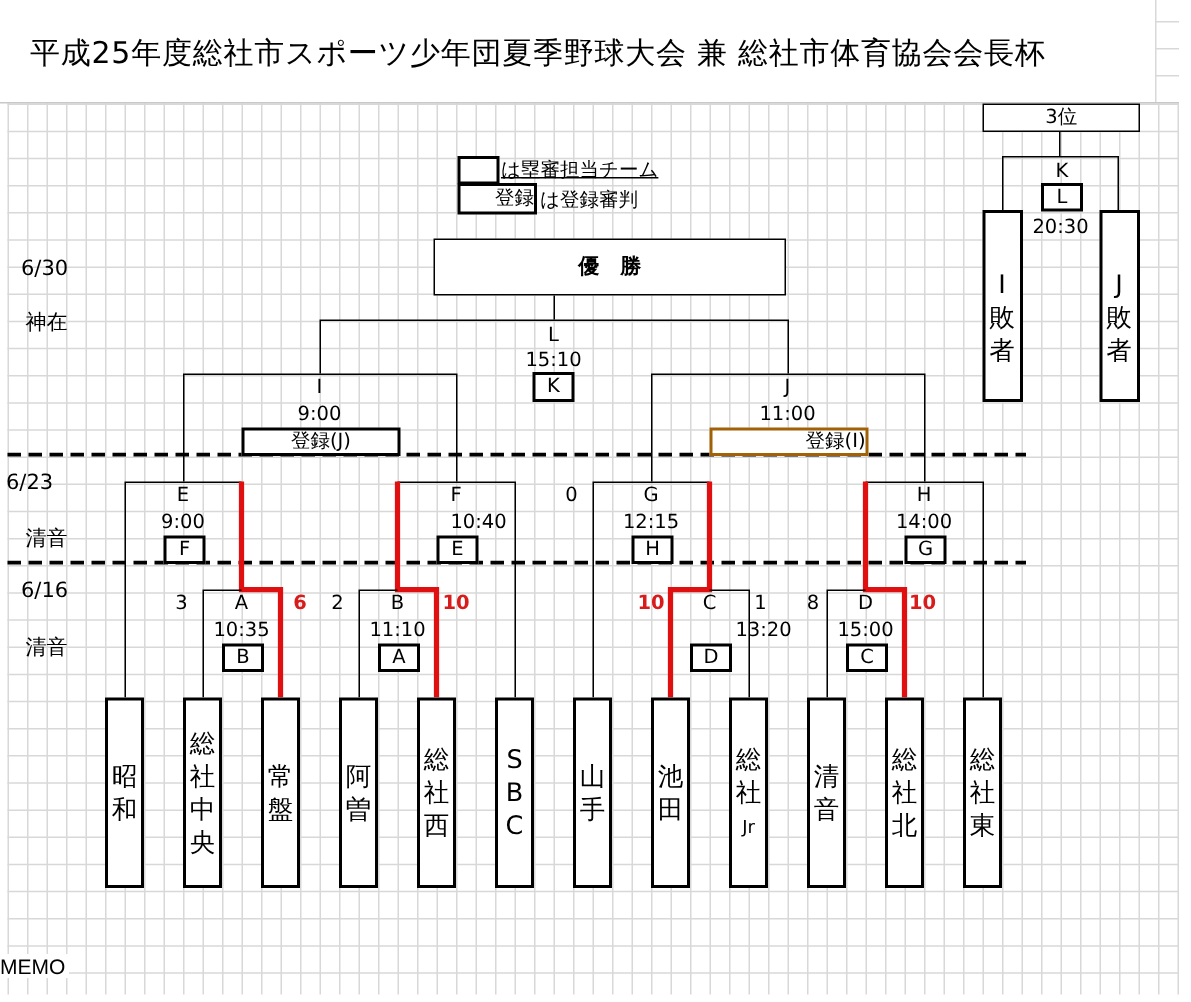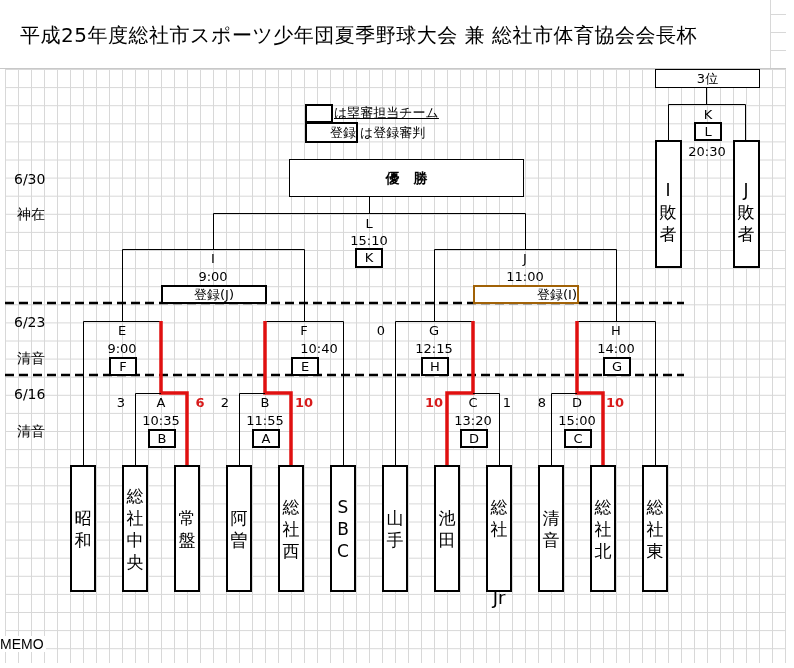--- a/index.html
+++ b/index.html
@@ -163,21 +163,21 @@
     <div>者</div>
   </div>
   <div class="vtext" style="left:733px;top:179px;">
     <div>J</div>
     <div>敗</div>
     <div>者</div>
   </div>
 
   <div class="lbl" style="left:14px;top:171px;">6/30</div>
   <div class="lbl" style="left:17px;top:206px;">神在</div>
-  <div class="lbl" style="left:14px;top:314px;">6/23</div>
+  <div class="lbl" style="left:4px;top:314px;">6/23</div>
   <div class="lbl" style="left:17px;top:350px;">清音</div>
   <div class="lbl" style="left:14px;top:386px;">6/16</div>
   <div class="lbl" style="left:17px;top:423px;">清音</div>
 
   <div class="t" style="left:203px;top:252px;width:20px;">I</div>
   <div class="t" style="left:188px;top:270px;width:50px;">9:00</div>
   <div class="t" style="left:161px;top:285px;width:102px;height:15px;line-height:15px;border:2px solid #000;background:#fff;">登録(J)</div>
   <div class="t" style="left:515px;top:252px;width:20px;">J</div>
   <div class="t" style="left:500px;top:270px;width:50px;">11:00</div>
   <div class="t" style="left:473px;top:285px;width:102px;height:15px;line-height:15px;border:2px solid #a16207;background:#fff;text-align:right;">登録(I)</div>
@@ -196,27 +196,27 @@
   <div class="t" style="left:591px;top:342px;width:50px;">14:00</div>
   <div class="t" style="left:603px;top:357px;width:24px;height:15px;line-height:15px;border:2px solid #000;background:#fff;">G</div>
 
   <div class="t" style="left:151px;top:396px;width:20px;">A</div>
   <div class="t" style="left:136px;top:414px;width:50px;">10:35</div>
   <div class="t" style="left:148px;top:429px;width:24px;height:15px;line-height:15px;border:2px solid #000;background:#fff;">B</div>
   <div class="t" style="left:114px;top:396px;width:14px;">3</div>
   <div class="t red" style="left:193px;top:396px;width:14px;">6</div>
 
   <div class="t" style="left:255px;top:396px;width:20px;">B</div>
-  <div class="t" style="left:240px;top:414px;width:50px;">11:55</div>
+  <div class="t" style="left:240px;top:414px;width:50px;">11:10</div>
   <div class="t" style="left:252px;top:429px;width:24px;height:15px;line-height:15px;border:2px solid #000;background:#fff;">A</div>
   <div class="t" style="left:218px;top:396px;width:14px;">2</div>
   <div class="t red" style="left:294px;top:396px;width:20px;">10</div>
 
   <div class="t" style="left:463px;top:396px;width:20px;">C</div>
-  <div class="t" style="left:448px;top:414px;width:50px;">13:20</div>
+  <div class="t" style="left:448px;top:414px;width:50px;padding-left:36px;">13:20</div>
   <div class="t" style="left:460px;top:429px;width:24px;height:15px;line-height:15px;border:2px solid #000;background:#fff;">D</div>
   <div class="t red" style="left:424px;top:396px;width:20px;">10</div>
   <div class="t" style="left:501px;top:396px;width:12px;">1</div>
 
   <div class="t" style="left:567px;top:396px;width:20px;">D</div>
   <div class="t" style="left:552px;top:414px;width:50px;">15:00</div>
   <div class="t" style="left:564px;top:429px;width:24px;height:15px;line-height:15px;border:2px solid #000;background:#fff;">C</div>
   <div class="t" style="left:536px;top:396px;width:12px;">8</div>
   <div class="t red" style="left:605px;top:396px;width:20px;">10</div>
 
@@ -262,21 +262,21 @@
       </div>
       <div style="position: absolute; left: 434px; top: 465px; width: 22px; height: 123px; border: 2px solid rgb(0, 0, 0); background: rgb(255, 255, 255);"></div>
       <div class="vtext" style="left: 434px; top: 506.5px;">
         <div>池</div>
         <div>田</div>
       </div>
       <div style="position: absolute; left: 486px; top: 465px; width: 22px; height: 123px; border: 2px solid rgb(0, 0, 0); background: rgb(255, 255, 255);"></div>
       <div class="vtext" style="left: 486px; top: 495.5px;">
         <div>総</div>
         <div>社</div>
-        <div style="font-size: 18px; margin-top: 47px;">Jr</div>
+        <div style="font-size: 12px;">Jr</div>
       </div>
       <div style="position: absolute; left: 538px; top: 465px; width: 22px; height: 123px; border: 2px solid rgb(0, 0, 0); background: rgb(255, 255, 255);"></div>
       <div class="vtext" style="left: 538px; top: 506.5px;">
         <div>清</div>
         <div>音</div>
       </div>
       <div style="position: absolute; left: 590px; top: 465px; width: 22px; height: 123px; border: 2px solid rgb(0, 0, 0); background: rgb(255, 255, 255);"></div>
       <div class="vtext" style="left: 590px; top: 495.5px;">
         <div>総</div>
         <div>社</div>

